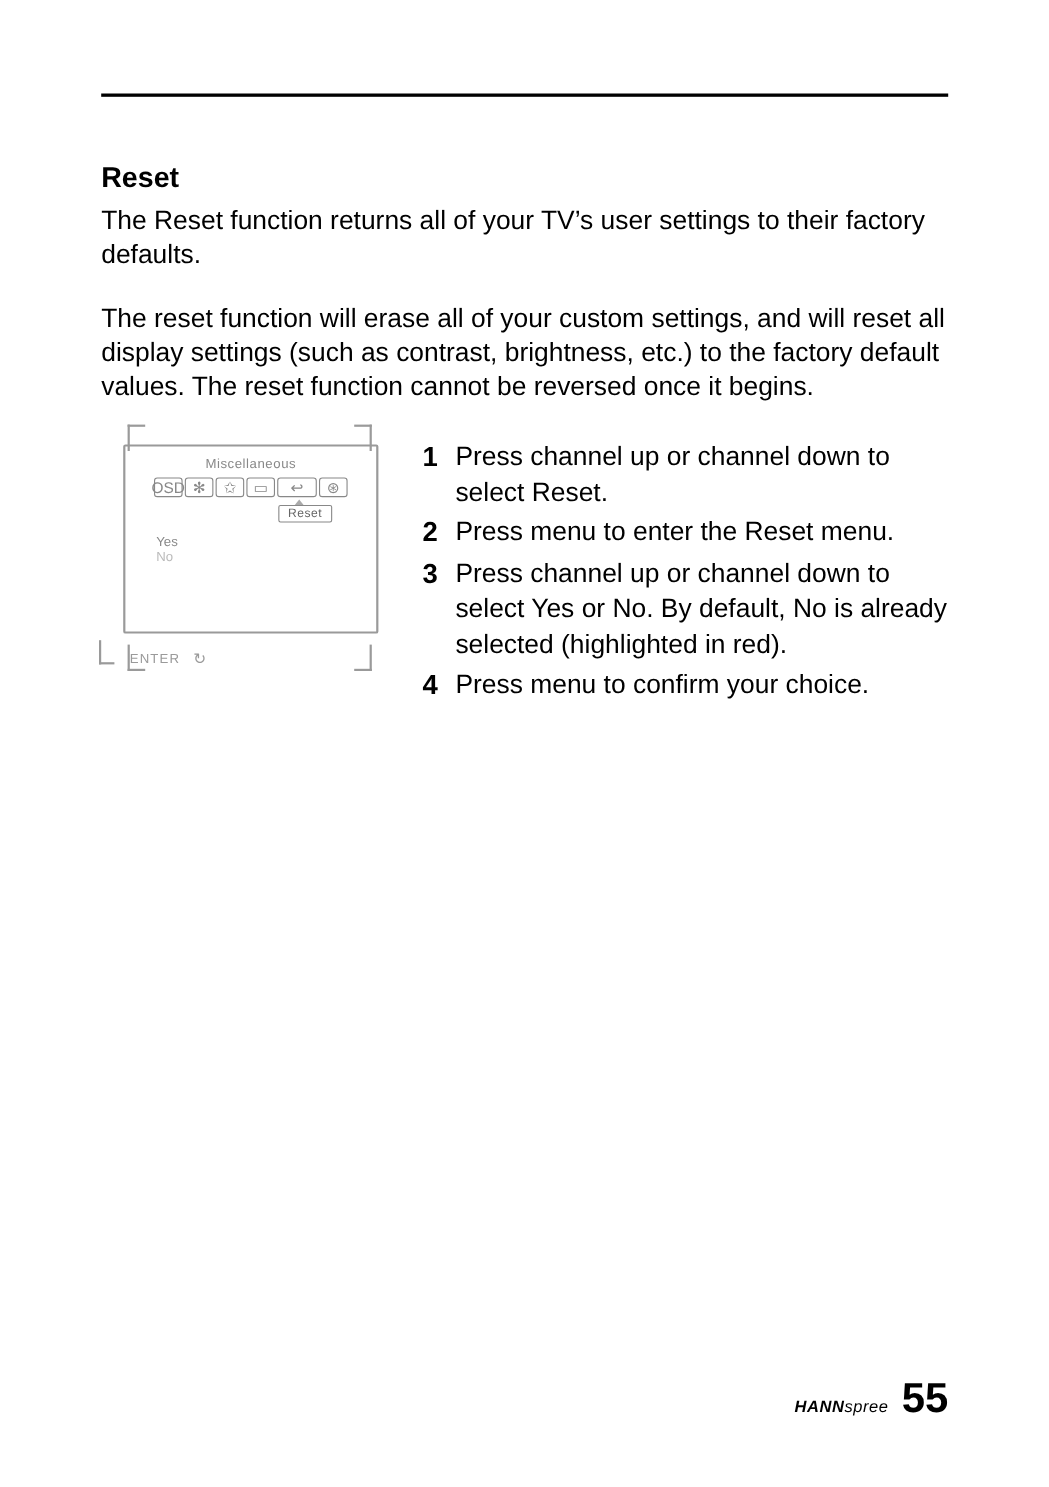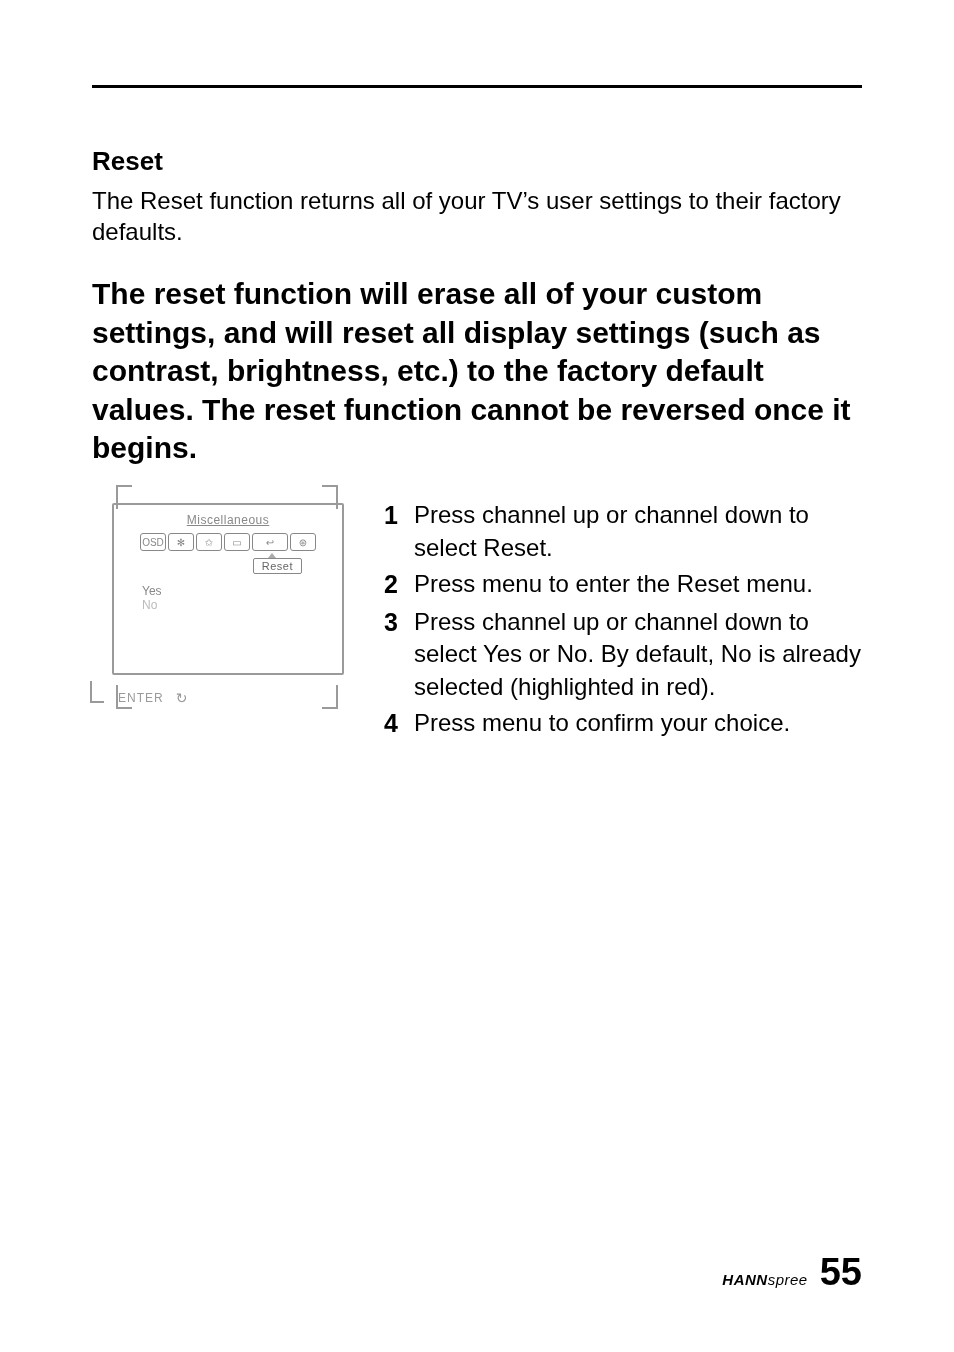--- a/index.html
+++ b/index.html
@@ -31,22 +31,22 @@
     font-size: 24px;
     line-height: 1.3;
     margin-bottom: 28px;
   }
   h3.warning-title {
     font-size: 26px;
     font-weight: bold;
     margin-bottom: 6px;
   }
   p.warning-body {
-    font-size: 30px;
-    font-weight: bold;
+    font-size: 24px;
+    font-weight: normal;
     line-height: 1.28;
     margin-bottom: 32px;
   }
   .content-row {
     display: flex;
     align-items: flex-start;
     gap: 40px;
   }
   
   .osd-wrap {
@@ -64,37 +64,36 @@
     position: relative;
     padding: 8px 10px 0 10px;
     font-family: Arial, sans-serif;
   }
   .osd-title {
     text-align: center;
     font-size: 12px;
     color: #888;
     letter-spacing: 0.5px;
     margin-bottom: 6px;
-    text-decoration: underline;
   }
   .osd-icons-row {
     display: flex;
     justify-content: center;
     gap: 2px;
     margin-bottom: 3px;
   }
   .osd-icon {
     width: 26px;
     height: 18px;
     border: 1.5px solid #888;
     border-radius: 3px;
     display: flex;
     align-items: center;
     justify-content: center;
-    font-size: 10px;
+    font-size: 14px;
     color: #888;
   }
   .osd-icon.wide { width: 36px; }
   .osd-submenu-row {
     display: flex;
     justify-content: flex-end;
     padding-right: 30px;
     margin-bottom: 10px;
     position: relative;
   }

